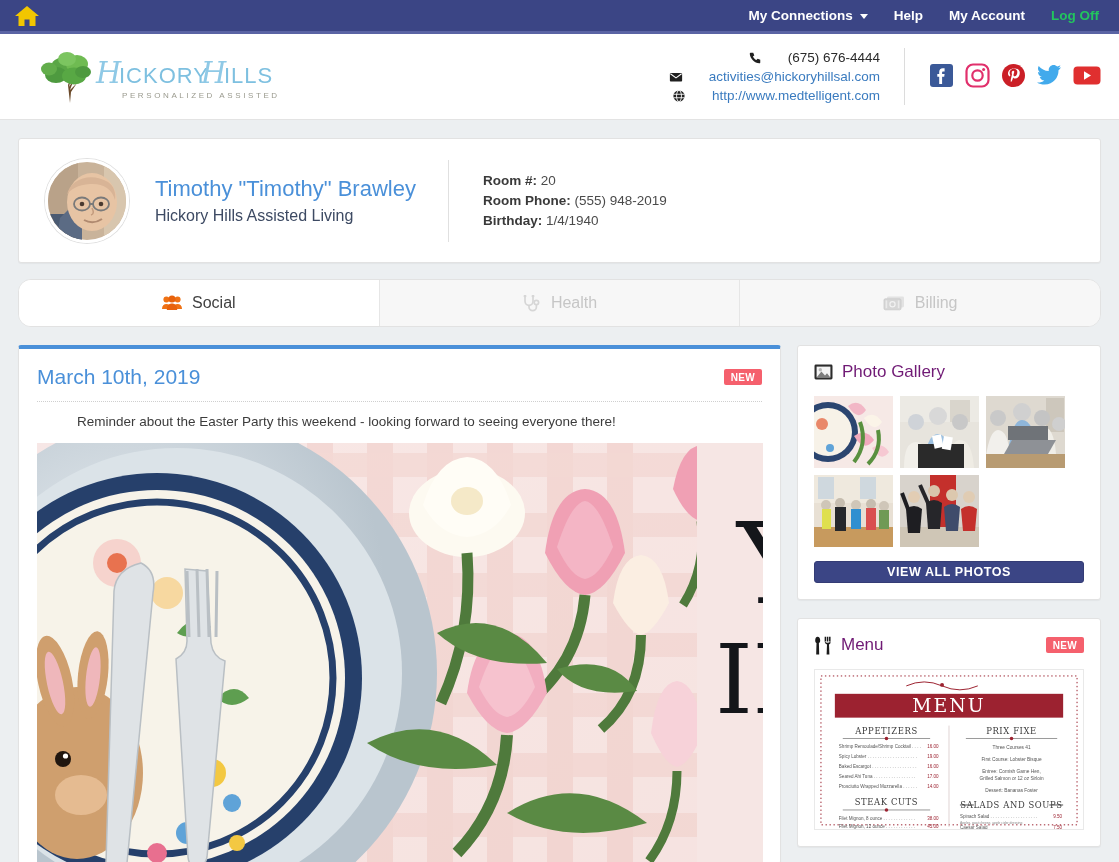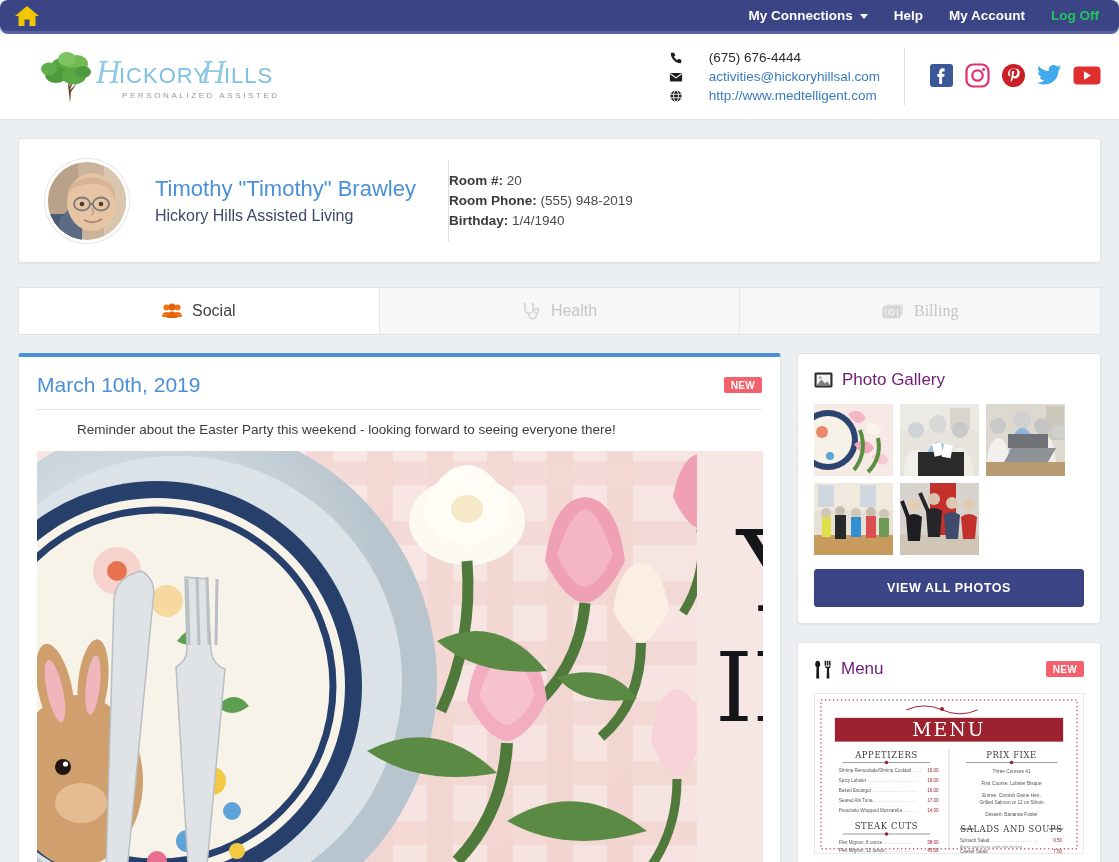--- a/index.html
+++ b/index.html
@@ -10,21 +10,20 @@
     font-family:"Liberation Sans", sans-serif;
     font-size:14px; color:#333;
   }
 
   
   .topnav{
     height:34px; background:#3b4585;
     display:flex; align-items:center; justify-content:space-between;
     padding:0 20px 0 14px;
     border-bottom:3px solid #5a64a4;
-    border-radius:8px;
   }
   .home-ic{ width:26px;height:24px; display:block; }
   .topnav-right{ display:flex; align-items:center; gap:26px; }
   .topnav-right a{
     color:#fff; text-decoration:none; font-size:13.5px; font-weight:bold;
     display:flex; align-items:center; gap:7px; white-space:nowrap;
   }
   .topnav-right a.logoff{ color:#22c55e; }
   .caret{ width:0;height:0;border-left:4.5px solid transparent;border-right:4.5px solid transparent;border-top:5px solid #fff;display:inline-block;margin-top:2px;}
 
@@ -35,21 +34,21 @@
     border-bottom:1px solid #e3e3e3;
   }
   .logo-wrap{ display:flex; align-items:center; flex:1; }
   .logo-svg{ display:block; }
   .addr{
     font-size:13.5px; color:#3f3f3f; line-height:19px;
     padding-right:24px; border-right:1px solid #dcdcdc; text-align:left;
     white-space:nowrap;
   }
   .contacts{ padding:0 24px; border-right:1px solid #dcdcdc; }
-  .crow{ display:flex; align-items:center; gap:26px; line-height:19px; height:19px;}
+  .crow{ display:flex; align-items:center; gap:26px; line-height:19px; height:19px;justify-content:flex-end;}
   .crow .ico{ width:14px; height:14px; flex:0 0 14px; display:block; }
   .crow .txt{ font-size:13.5px; color:#2b2b2b; white-space:nowrap;}
   .crow .txt.link{ color:#3a7bbf; }
   .socials{ display:flex; align-items:center; gap:11px; padding-left:24px; }
 
   
   .page{ padding:0 18px; }
 
   .card{
     background:#fff; border:1px solid #e2e2e2; border-radius:3px;
@@ -62,32 +61,32 @@
   }
   .avatar{
     width:84px;height:84px;border-radius:50%; overflow:hidden; flex:0 0 84px;
     border:3px solid #fff; box-shadow:0 0 0 1px #e0e0e0;
   }
   .avatar svg{display:block;}
   .res-name-box{ margin-left:26px; flex:0 0 auto; padding-right:30px; }
   .res-name{ color:#4a90d9; font-size:22px; font-weight:normal; line-height:30px; }
   .res-sub{ color:#3d4a63; font-size:16px; line-height:24px; }
   .res-divider{ width:1px; background:#e0e0e0; height:82px; margin:0 0 0 2px;}
-  .res-details{ font-size:13.5px; line-height:20px; color:#4b4b4b; }
+  .res-details{ margin-left:34px; font-size:13.5px; line-height:20px; color:#4b4b4b; }
   .res-details b{ color:#3a3a3a; }
 
   
-  .tabs{ margin-top:24px; display:flex; height:48px; border-radius:0; overflow:hidden;
+  .tabs{ margin-top:16px; display:flex; height:48px; border-radius:13px; overflow:hidden;
          border:1px solid #e2e2e2; background:#fafafa;}
   .tab{
     flex:1; display:flex; align-items:center; justify-content:center; gap:10px;
     font-size:16px; cursor:pointer; border-right:1px solid #e6e6e6; background:#f7f7f7;
     color:#c6c6c6;
   }
-  .tab:last-child{ border-right:none;font-family:Liberation Serif, serif; }
+  .tab:last-child{ border-right:none; }
   .tab.active{ background:#fff; color:#414141; }
   .tab svg{ display:block; }
 
   
   .columns{ display:flex; gap:16px; margin-top:18px; }
   .col-main{ flex:1 1 auto; width:762px; }
   .col-side{ flex:0 0 304px; }
 
   
   .post{ border-top:4px solid #4a90d9; padding:0 0 0 0; }
@@ -106,21 +105,21 @@
   .panel{ padding:16px; }
   .panel + .panel{ margin-top:18px; }
   .panel-head{ display:flex; align-items:center; justify-content:space-between; margin-bottom:14px;}
   .panel-title{ display:flex; align-items:center; gap:9px; color:#701a75; font-size:17px;}
   .panel-title svg{ display:block; }
   .thumbs{ display:flex; flex-wrap:wrap; gap:7px; }
   .thumb{ width:79px; height:72px; overflow:hidden; display:block; border:0; }
   .thumb svg{ display:block; }
   .btn-primary{
     display:block; width:100%; margin-top:14px; background:#3b4585; color:#fff;
-    border:1px solid #343c75; border-radius:3px; padding:11px 0; font-size:12.5px;
+    border:1px solid #343c75; border-radius:3px; padding:3px 0; font-size:12.5px;
     font-weight:bold; letter-spacing:.6px; text-align:center; cursor:pointer;
   }
   .menu-thumb{ width:270px; height:auto; display:block; border:1px solid #e9e9e9; }
 </style>
 </head>
 <body>
 
 <div class="topnav">
   <a href="#" class="home-link" aria-label="home">
     <svg class="home-ic" viewBox="0 0 26 24">

